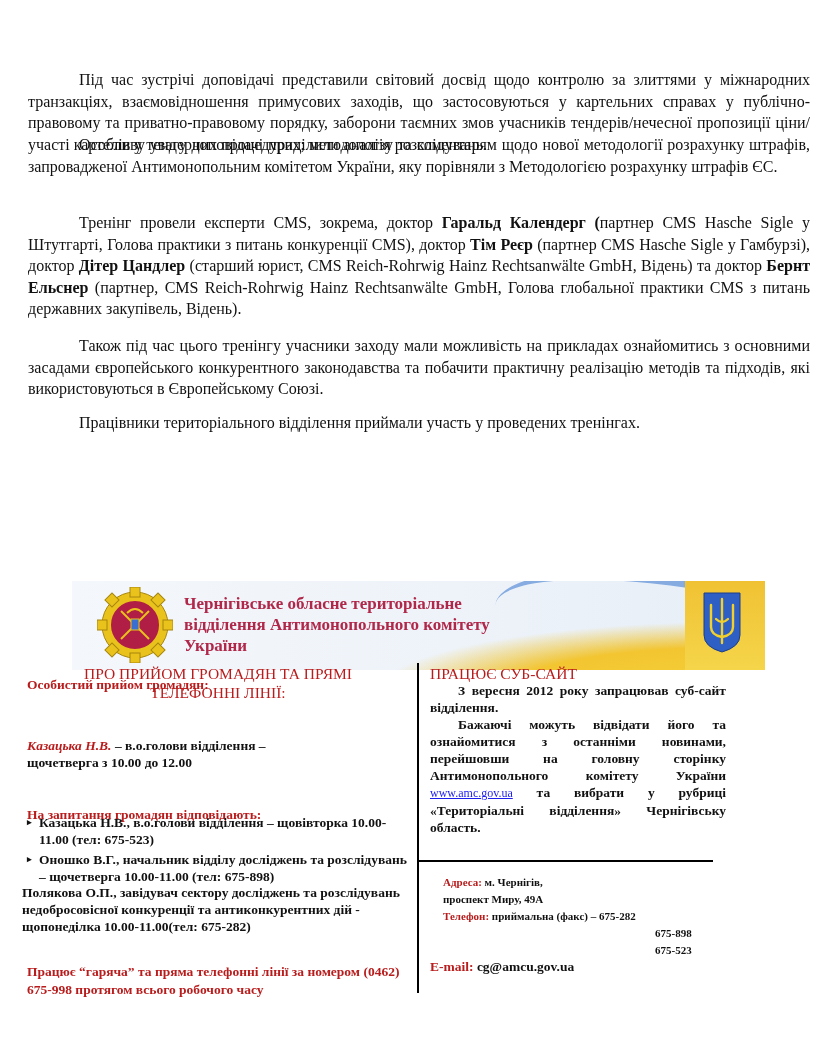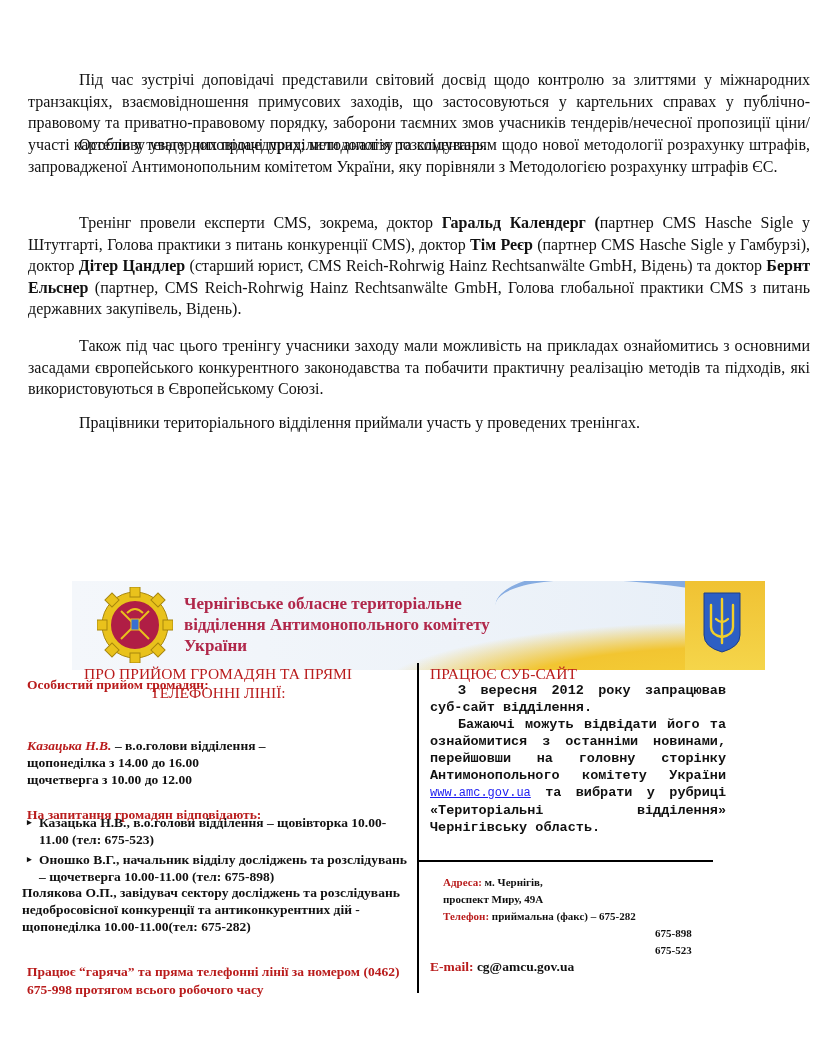--- a/index.html
+++ b/index.html
@@ -41,21 +41,21 @@
   .kaz i { font-style: italic; }
   .ans-head { left: 27px; top: 797px; margin-top: 10px; }
   .bullets { left: 27px; top: 814px; width: 380px; line-height: 17px; margin: 0; padding: 0; list-style: none; }
   .bullets li { position: relative; padding-left: 12px; margin-bottom: 3px; }
   .bullets li .bul { position: absolute; left: 0; top: 0; font-size: 9px; }
   .polyak { left: 22px; top: 884px; width: 385px; line-height: 17px; }
   .hot { left: 27px; top: 963px; width: 385px; line-height: 17.5px; }
 
   .right-head { left: 430px; top: 664px; width: 300px; font-size: 15.5px; font-weight: normal; line-height: 19px; }
   .right-text { left: 430px; top: 682px; width: 296px; text-align: justify; line-height: 17px; font-size: 13.5px; }
-  .right-text p { margin: 0; text-indent: 28px; font-family: Liberation Mono, monospace; }
+  .right-text p { margin: 0; text-indent: 28px; }
   .right-text a { color: #1d1df0; text-decoration: underline; font-weight: normal; font-size: 12px; }
   .addr { left: 443px; top: 874px; line-height: 17px; font-size: 11px; }
   .addr .row { display: block; }
   .addr .num { display: block; padding-left: 212px; }
   .email { left: 430px; top: 959px; font-size: 13.5px; }
 </style>
 </head>
 <body>
 
 <p class="para" id="p1">Під час зустрічі доповідачі представили світовий досвід щодо контролю за злиттями у міжнародних транзакціях, взаємовідношення примусових заходів, що застосовуються у картельних справах у публічно-правовому та приватно-правовому порядку, заборони таємних змов учасників тендерів/нечесної пропозиції ціни/участі картелів у тендерних процедурах; методологія розслідувань.</p>
@@ -108,21 +108,20 @@
 <div class="vline"></div>
 <div class="hline"></div>
 
 <div class="col blue left-head">
   <div>ПРО ПРИЙОМ ГРОМАДЯН ТА ПРЯМІ</div>
   <div>ТЕЛЕФОННІ ЛІНІЇ:</div>
 </div>
 <div class="col blue left-sub">Особистий прийом громадян:</div>
 <div class="col kaz">
   <div><i class="blue">Казацька Н.В.</i><span> – в.о.голови відділення –</span></div>
-  <div>щопонеділка з 14.00 до 16.00</div>
   <div>щочетверга з 10.00 до 12.00</div>
 </div>
 <div class="col blue ans-head">На запитання громадян відповідають:</div>
 <ul class="col bullets">
   <li><span class="bul">▸</span><span>Казацька Н.В., в.о.голови відділення – щовівторка 10.00-11.00 (тел: 675-523)</span></li>
   <li><span class="bul">▸</span><span>Оношко В.Г., начальник відділу досліджень та розслідувань – щочетверга 10.00-11.00 (тел: 675-898)</span></li>
 </ul>
 <div class="col polyak">Полякова О.П., завідувач сектору досліджень та розслідувань недобросовісної конкуренції та антиконкурентних дій - щопонеділка 10.00-11.00(тел: 675-282)</div>
 <div class="col blue hot">Працює “гаряча” та пряма телефонні лінії за номером (0462) 675-998 протягом всього робочого часу</div>
 

